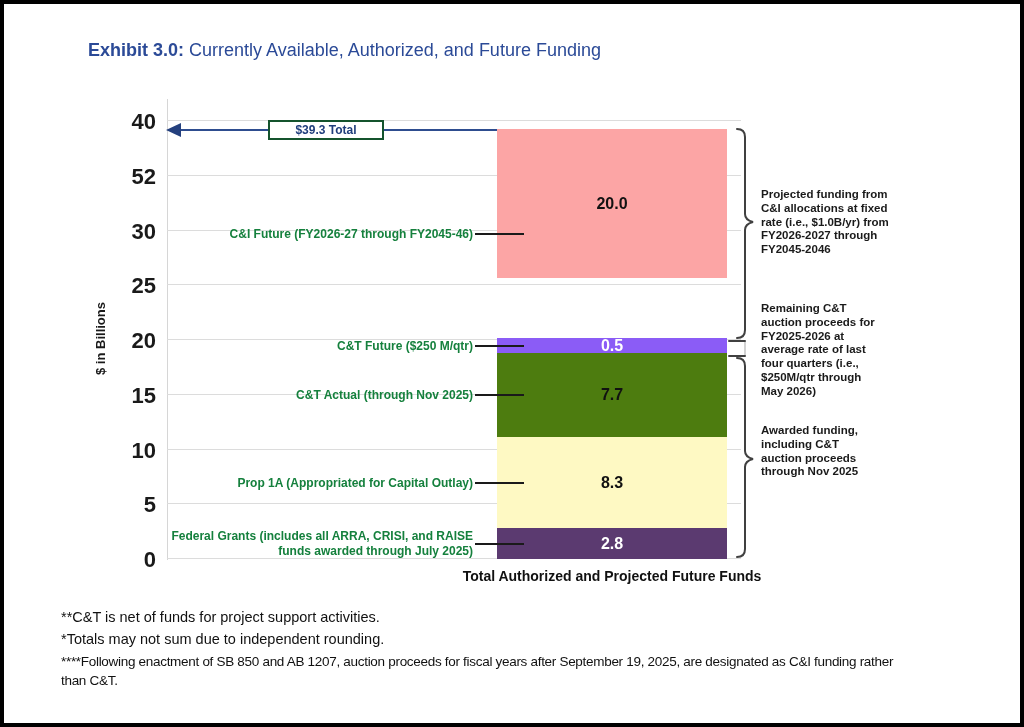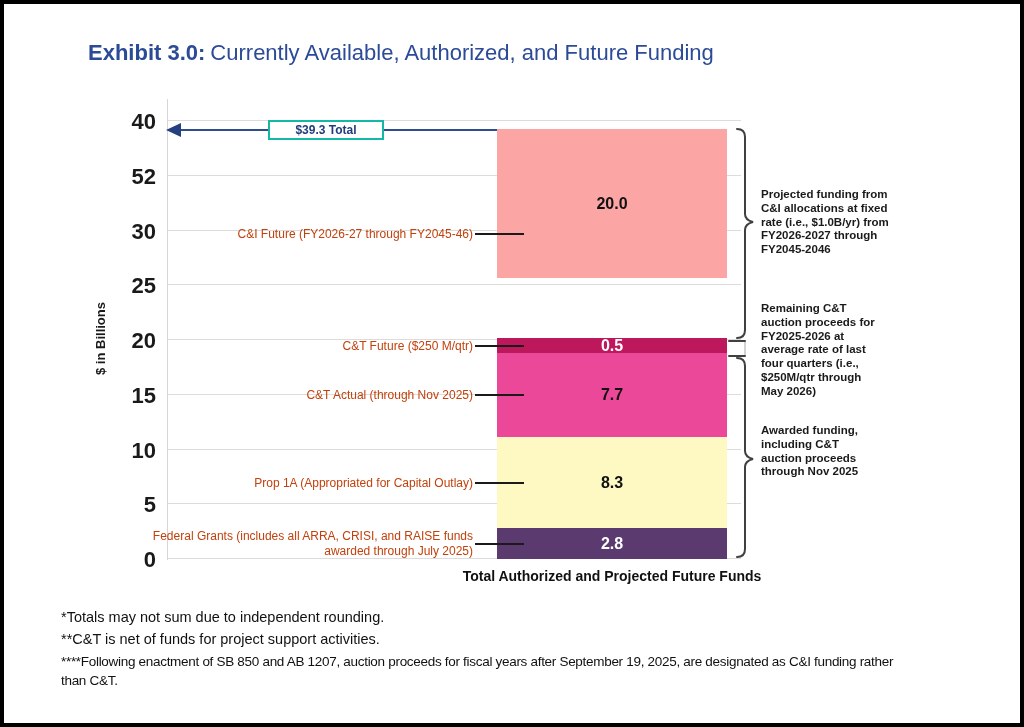--- a/index.html
+++ b/index.html
@@ -1,21 +1,21 @@
 <!DOCTYPE html>
 <html><head>
 <meta charset="utf-8">
 <style>
   * { margin:0; padding:0; box-sizing:border-box; }
   body { background:#555; font-family:"Liberation Sans","DejaVu Sans",sans-serif; }
   #page {
     position:relative; width:1024px; height:727px; background:#ffffff;
     border:4px solid #000; overflow:hidden;
   }
-  #title { position:absolute; left:84px; top:36px; font-size:22px; color:#2b4a97; }
+  #title { position:absolute; left:84px; top:36px; font-size:18px; color:#2b4a97; }
   #title .bold { font-weight:bold; }
   #title .rest { margin-left:5px; }
 
   
   .y-axis-line { position:absolute; left:163px; top:95px; width:1px; height:461px; background:#d6d6d6; }
   .gridline { position:absolute; height:1px; background:#dcdcdc; }
   .ytick { position:absolute; width:52px; text-align:right; font-size:22px; font-weight:bold; color:#1a1a1a; }
   #y-axis-title {
     position:absolute; left:31px; top:327px; width:130px; text-align:center;
     font-size:13px; font-weight:bold; color:#1a1a1a; transform:rotate(-90deg);
@@ -23,29 +23,29 @@
   #x-axis-title {
     position:absolute; left:328px; top:564px; width:560px; text-align:center;
     font-size:14px; font-weight:bold; color:#111;
   }
 
   
   .seg { position:absolute; left:493px; width:230px; }
   .seg-value { position:absolute; inset:0; display:flex; align-items:center; justify-content:center;
     font-size:16px; font-weight:bold; }
   .cat-label { position:absolute; left:138px; width:331px; text-align:right;
-    font-size:12px; font-weight:normal; color:#c2410c; line-height:1.25; transform:translateY(-50%); }
+    font-size:12px; font-weight:bold; color:#15803d; line-height:1.25; transform:translateY(-50%); }
   .connector { position:absolute; left:471px; width:49px; height:2px; background:#1a1a1a; }
 
   
   #total-line { position:absolute; left:176px; top:125px; width:317px; height:2px; background:#2e4d8f; }
   #total-arrowhead { position:absolute; left:162px; top:119px; width:0; height:0;
     border-top:7px solid transparent; border-bottom:7px solid transparent; border-right:15px solid #24407e; }
   #total-box { position:absolute; left:264px; top:116px; width:116px; height:20px; background:#fff;
-    border:2px solid #14b8a6; display:flex; align-items:center; justify-content:center;
+    border:2px solid #14532d; display:flex; align-items:center; justify-content:center;
     font-size:12px; font-weight:bold; color:#1f3d7c; }
 
   
   #braces { position:absolute; left:720px; top:100px; }
   .annotation { position:absolute; left:757px; width:140px; font-size:11.5px; font-weight:bold;
     color:#1a1a1a; line-height:1.2; white-space:pre-line; }
   #annotation-0 { top:184px; }
   #annotation-1 { top:298px; }
   #annotation-2 { top:420px; }
 
@@ -89,24 +89,24 @@
       </div>
     <div id="y-axis-title">$ in Billions</div>
 
     <div id="bar-layer">
         <div class="seg" style="top: 524px; height: 31px; background: rgb(91, 58, 112);">
           <div class="seg-value" style="color: rgb(255, 255, 255);">2.8</div>
         </div>
         <div class="seg" style="top: 433px; height: 91px; background: #fef9c3;">
           <div class="seg-value" style="color: rgb(17, 17, 17);">8.3</div>
         </div>
-        <div class="seg" style="top: 349px; height: 84px; background: #ec4899;">
+        <div class="seg" style="top: 349px; height: 84px; background: #4d7c0f;">
           <div class="seg-value" style="color: rgb(17, 17, 17);">7.7</div>
         </div>
-        <div class="seg" style="top: 334px; height: 15px; background: #be185d; text-align: right;">
+        <div class="seg" style="top: 334px; height: 15px; background: #8b5cf6; text-align: right;">
           <div class="seg-value" style="color: rgb(255, 255, 255);">0.5</div>
         </div>
         <div class="seg" style="top: 125px; height: 149px; background: #fca5a5;">
           <div class="seg-value" style="color: rgb(17, 17, 17);">20.0</div>
         </div>
       </div>
     <div id="labels-layer">
         <div class="cat-label" style="top: 539.5px;">Federal Grants (includes all ARRA, CRISI, and RAISE funds awarded through July 2025)</div>
         <div class="connector" style="top: 538.5px;"></div>
         <div class="cat-label" style="top: 478.5px;">Prop 1A (Appropriated for Capital Outlay)</div>
@@ -144,19 +144,19 @@
 May 2026)</div>
     <div id="annotation-2" class="annotation">Awarded funding,
 including C&amp;T
 auction proceeds
 through Nov 2025</div>
 
     <div id="x-axis-title">Total Authorized and Projected Future Funds</div>
   </div>
 
   <div id="footnotes">
+    <div class="footnote">**C&amp;T is net of funds for project support activities.</div>
     <div class="footnote">*Totals may not sum due to independent rounding.</div>
-    <div class="footnote">**C&amp;T is net of funds for project support activities.</div>
     <div class="footnote condensed">****Following enactment of SB 850 and AB 1207, auction proceeds for fiscal years after September 19, 2025, are designated as C&amp;I funding rather
 than C&amp;T.</div>
   </div>
 
 </div>
 
 </body></html>

